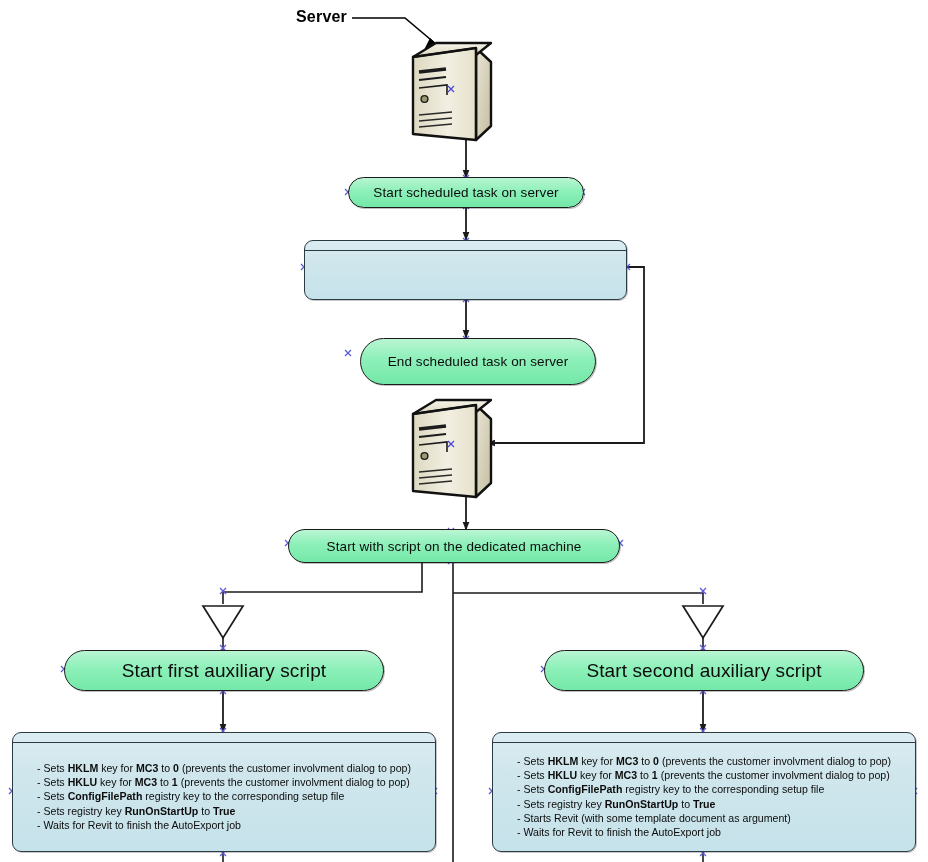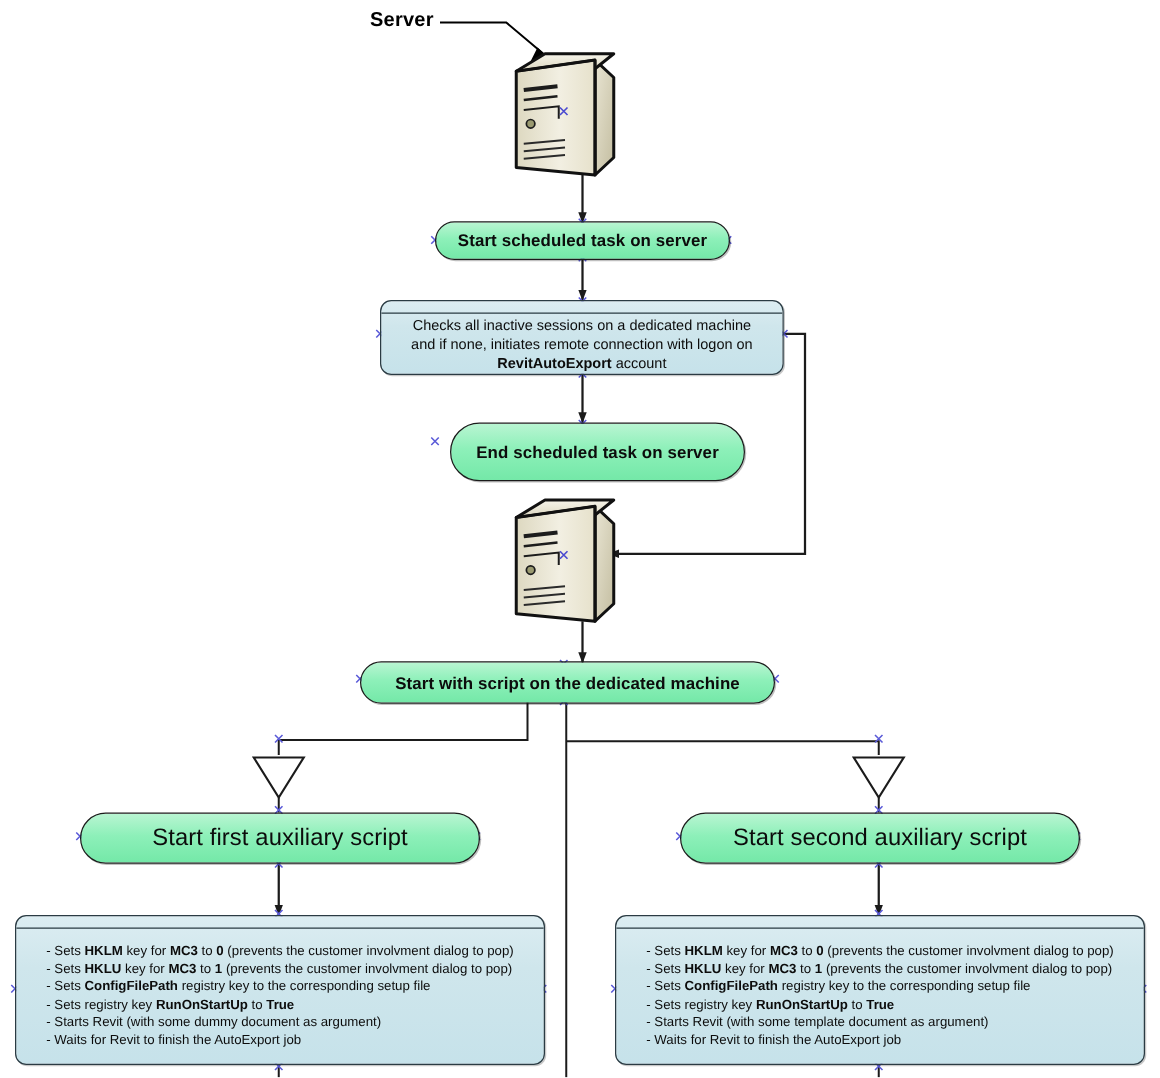--- a/index.html
+++ b/index.html
@@ -37,21 +37,21 @@
     align-items: center;
     justify-content: center;
     text-align: center;
   }
   .pill {
     border: 1.4px solid #1b1b1b;
     border-radius: 999px;
     background: linear-gradient(180deg, #b9f5d2 0%, #8df0b9 45%, #74e8a8 100%);
     color: #0c0c0c;
     font-size: 13.5px;
-    font-weight: bold;
+    font-weight: normal;
     letter-spacing: 0.1px;
     box-shadow: 1px 1px 0 rgba(0,0,0,0.25);
   }
   .pill.plain {
     font-weight: normal;
     font-size: 19px;
   }
   .note {
     border: 1.4px solid #2a3b43;
     border-radius: 9px;
@@ -253,25 +253,20 @@
   </svg>
 
   <div class="caption" style="left:296px; top:8px;">Server</div>
 
   <div class="node pill" style="left:348px; top:177px; width:236px; height:31px;">
     <span>Start scheduled task on server</span>
   </div>
 
   <div class="node note note-center" style="left:304px; top:240px; width:323px; height:60px;">
     <div class="note-band"></div>
-    <div class="note-body">
-      <div>Checks all inactive sessions on a dedicated machine</div>
-      <div>and if none, initiates remote connection with logon on</div>
-      <div><b>RevitAutoExport</b><span> account</span></div>
-    </div>
   </div>
 
   <div class="node pill" style="left:360px; top:338px; width:236px; height:47px;">
     <span>End scheduled task on server</span>
   </div>
 
   <div class="node pill" style="left:288px; top:529px; width:332px; height:34px;">
     <span>Start with script on the dedicated machine</span>
   </div>
 
@@ -283,21 +278,20 @@
     <span>Start second auxiliary script</span>
   </div>
 
   <div class="node note note-list" style="left:12px; top:732px; width:424px; height:120px;">
     <div class="note-band"></div>
     <div class="note-body">
         <div class="row"><span>- Sets </span><b>HKLM</b><span> key for </span><b>MC3</b><span> to </span><b>0</b><span> (prevents the customer involvment dialog to pop)</span></div>
         <div class="row"><span>- Sets </span><b>HKLU</b><span> key for </span><b>MC3</b><span> to </span><b>1</b><span> (prevents the customer involvment dialog to pop)</span></div>
         <div class="row"><span>- Sets </span><b>ConfigFilePath</b><span> registry key to the corresponding setup file</span></div>
         <div class="row"><span>- Sets registry key </span><b>RunOnStartUp</b><span> to </span><b>True</b></div>
-        <div class="row"><span>- Starts Revit (with some dummy document as argument)</span></div>
         <div class="row"><span>- Waits for Revit to finish the AutoExport job</span></div>
       </div>
   </div>
 
   <div class="node note note-list" style="left:492px; top:732px; width:424px; height:120px;">
     <div class="note-band"></div>
     <div class="note-body">
         <div class="row"><span>- Sets </span><b>HKLM</b><span> key for </span><b>MC3</b><span> to </span><b>0</b><span> (prevents the customer involvment dialog to pop)</span></div>
         <div class="row"><span>- Sets </span><b>HKLU</b><span> key for </span><b>MC3</b><span> to </span><b>1</b><span> (prevents the customer involvment dialog to pop)</span></div>
         <div class="row"><span>- Sets </span><b>ConfigFilePath</b><span> registry key to the corresponding setup file</span></div>

